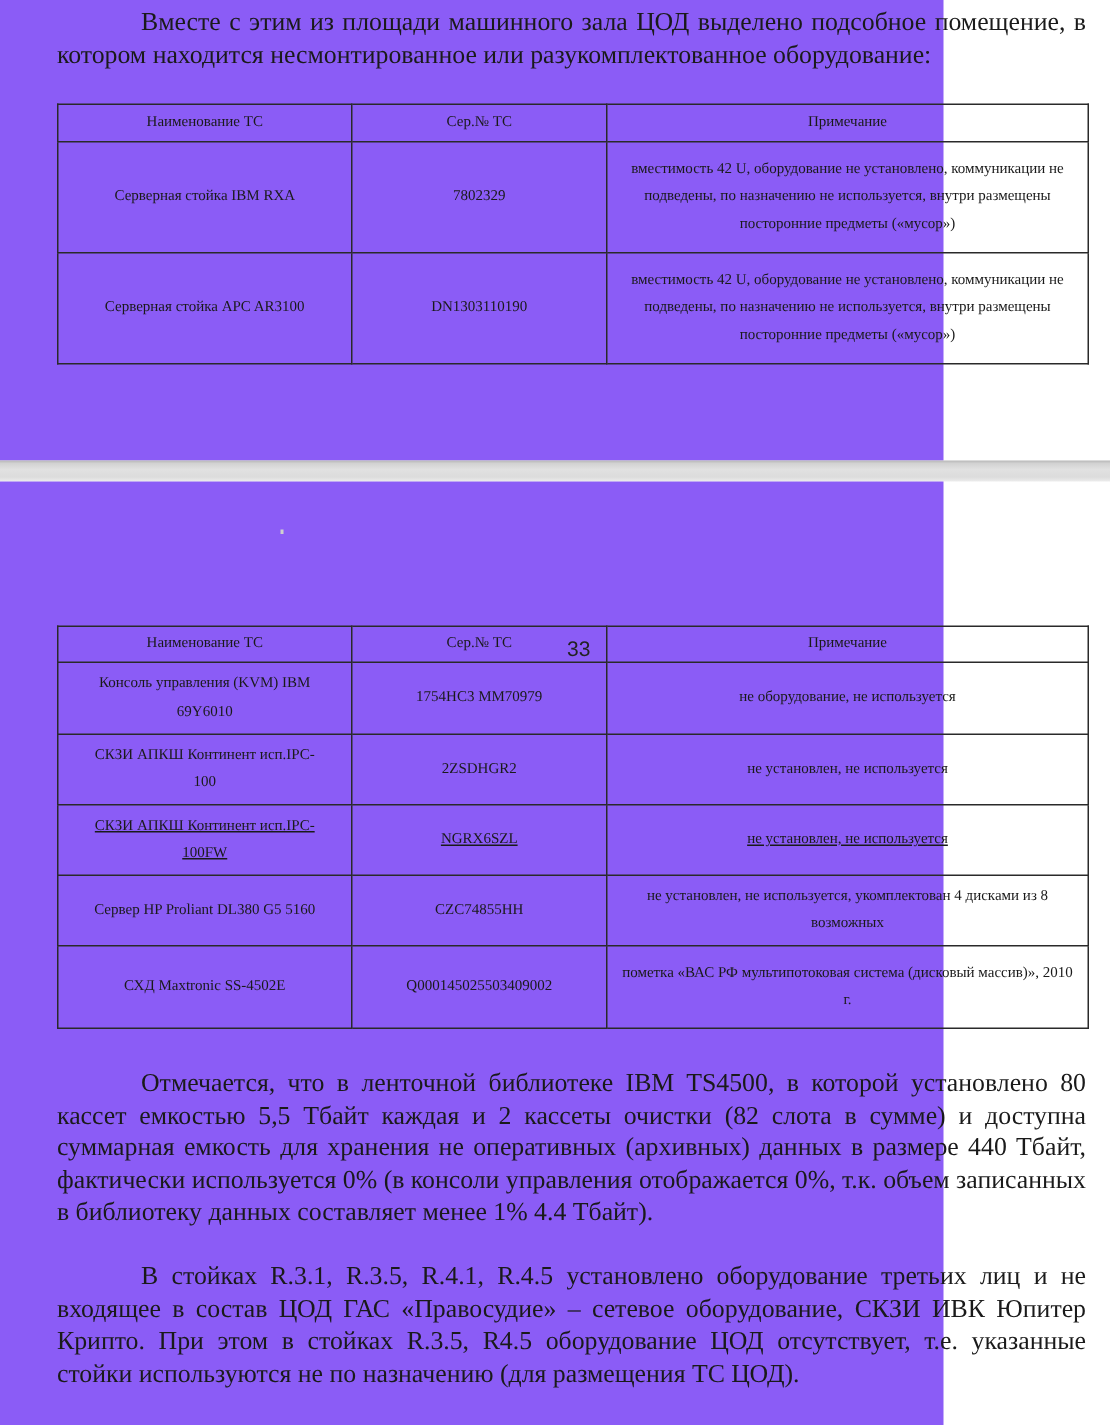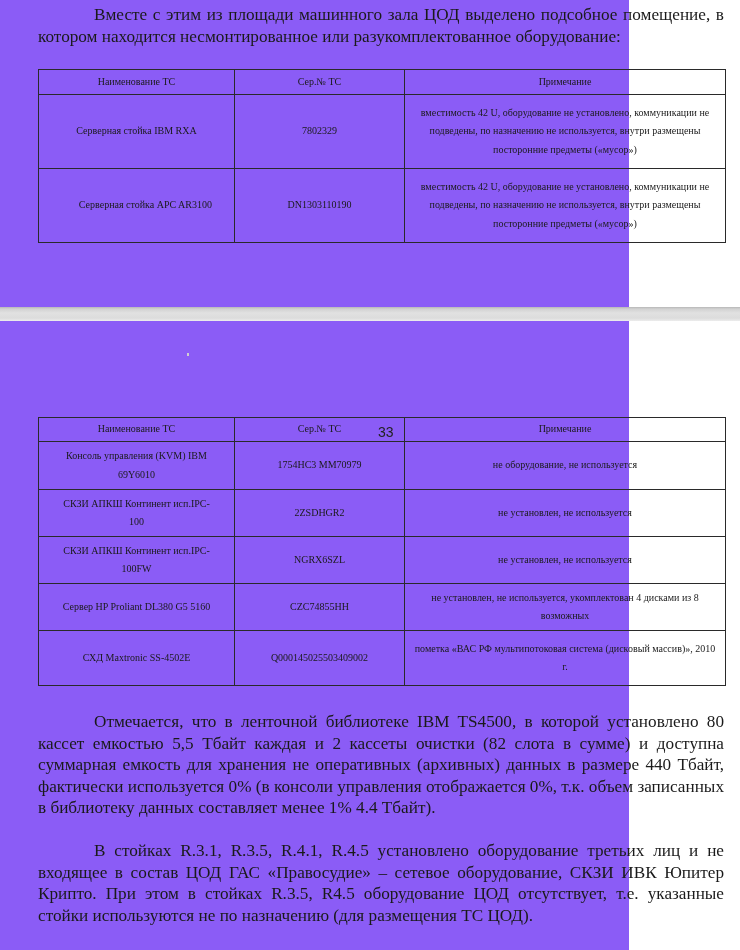--- a/index.html
+++ b/index.html
@@ -63,21 +63,21 @@
       <th>Наименование ТС</th>
       <th>Сер.№ ТС</th>
       <th>Примечание</th>
     </tr>
     <tr style="height:74px;">
       <td style="padding:0 22px;">Серверная стойка IBM RXA</td>
       <td>7802329</td>
       <td>вместимость 42 U, оборудование не установлено, коммуникации не подведены, по назначению не используется, внутри размещены посторонние предметы («мусор»)</td>
     </tr>
     <tr style="height:74px;">
-      <td style="padding:0 22px;text-align:right;">Серверная стойка APC AR3100</td>
+      <td style="padding:0 22px;">Серверная стойка APC AR3100</td>
       <td>DN1303110190</td>
       <td>вместимость 42 U, оборудование не установлено, коммуникации не подведены, по назначению не используется, внутри размещены посторонние предметы («мусор»)</td>
     </tr>
   </tbody>
     </table>
 </div>
 
 <div class="page-gap"></div>
 
 <div class="page page-bottom">
@@ -99,21 +99,21 @@
     <tr style="height:48px;">
       <td style="padding:0 24px;">Консоль управления (KVM) IBM 69Y6010</td>
       <td>1754HC3 MM70979</td>
       <td>не оборудование, не используется</td>
     </tr>
     <tr style="height:47px;">
       <td style="padding:0 24px;">СКЗИ АПКШ Континент исп.IPC-100</td>
       <td>2ZSDHGR2</td>
       <td>не установлен, не используется</td>
     </tr>
-    <tr style="height:47px;">
+    <tr style="height:47px;text-decoration:underline;">
       <td style="padding:0 14px;">СКЗИ АПКШ Континент исп.IPC-100FW</td>
       <td>NGRX6SZL</td>
       <td>не установлен, не используется</td>
     </tr>
     <tr style="height:47px;">
       <td style="padding:0 14px;text-align:center;">Сервер HP Proliant DL380 G5 5160</td>
       <td>CZC74855HH</td>
       <td>не установлен, не используется, укомплектован 4 дисками из 8 возможных</td>
     </tr>
     <tr style="height:55px;">

